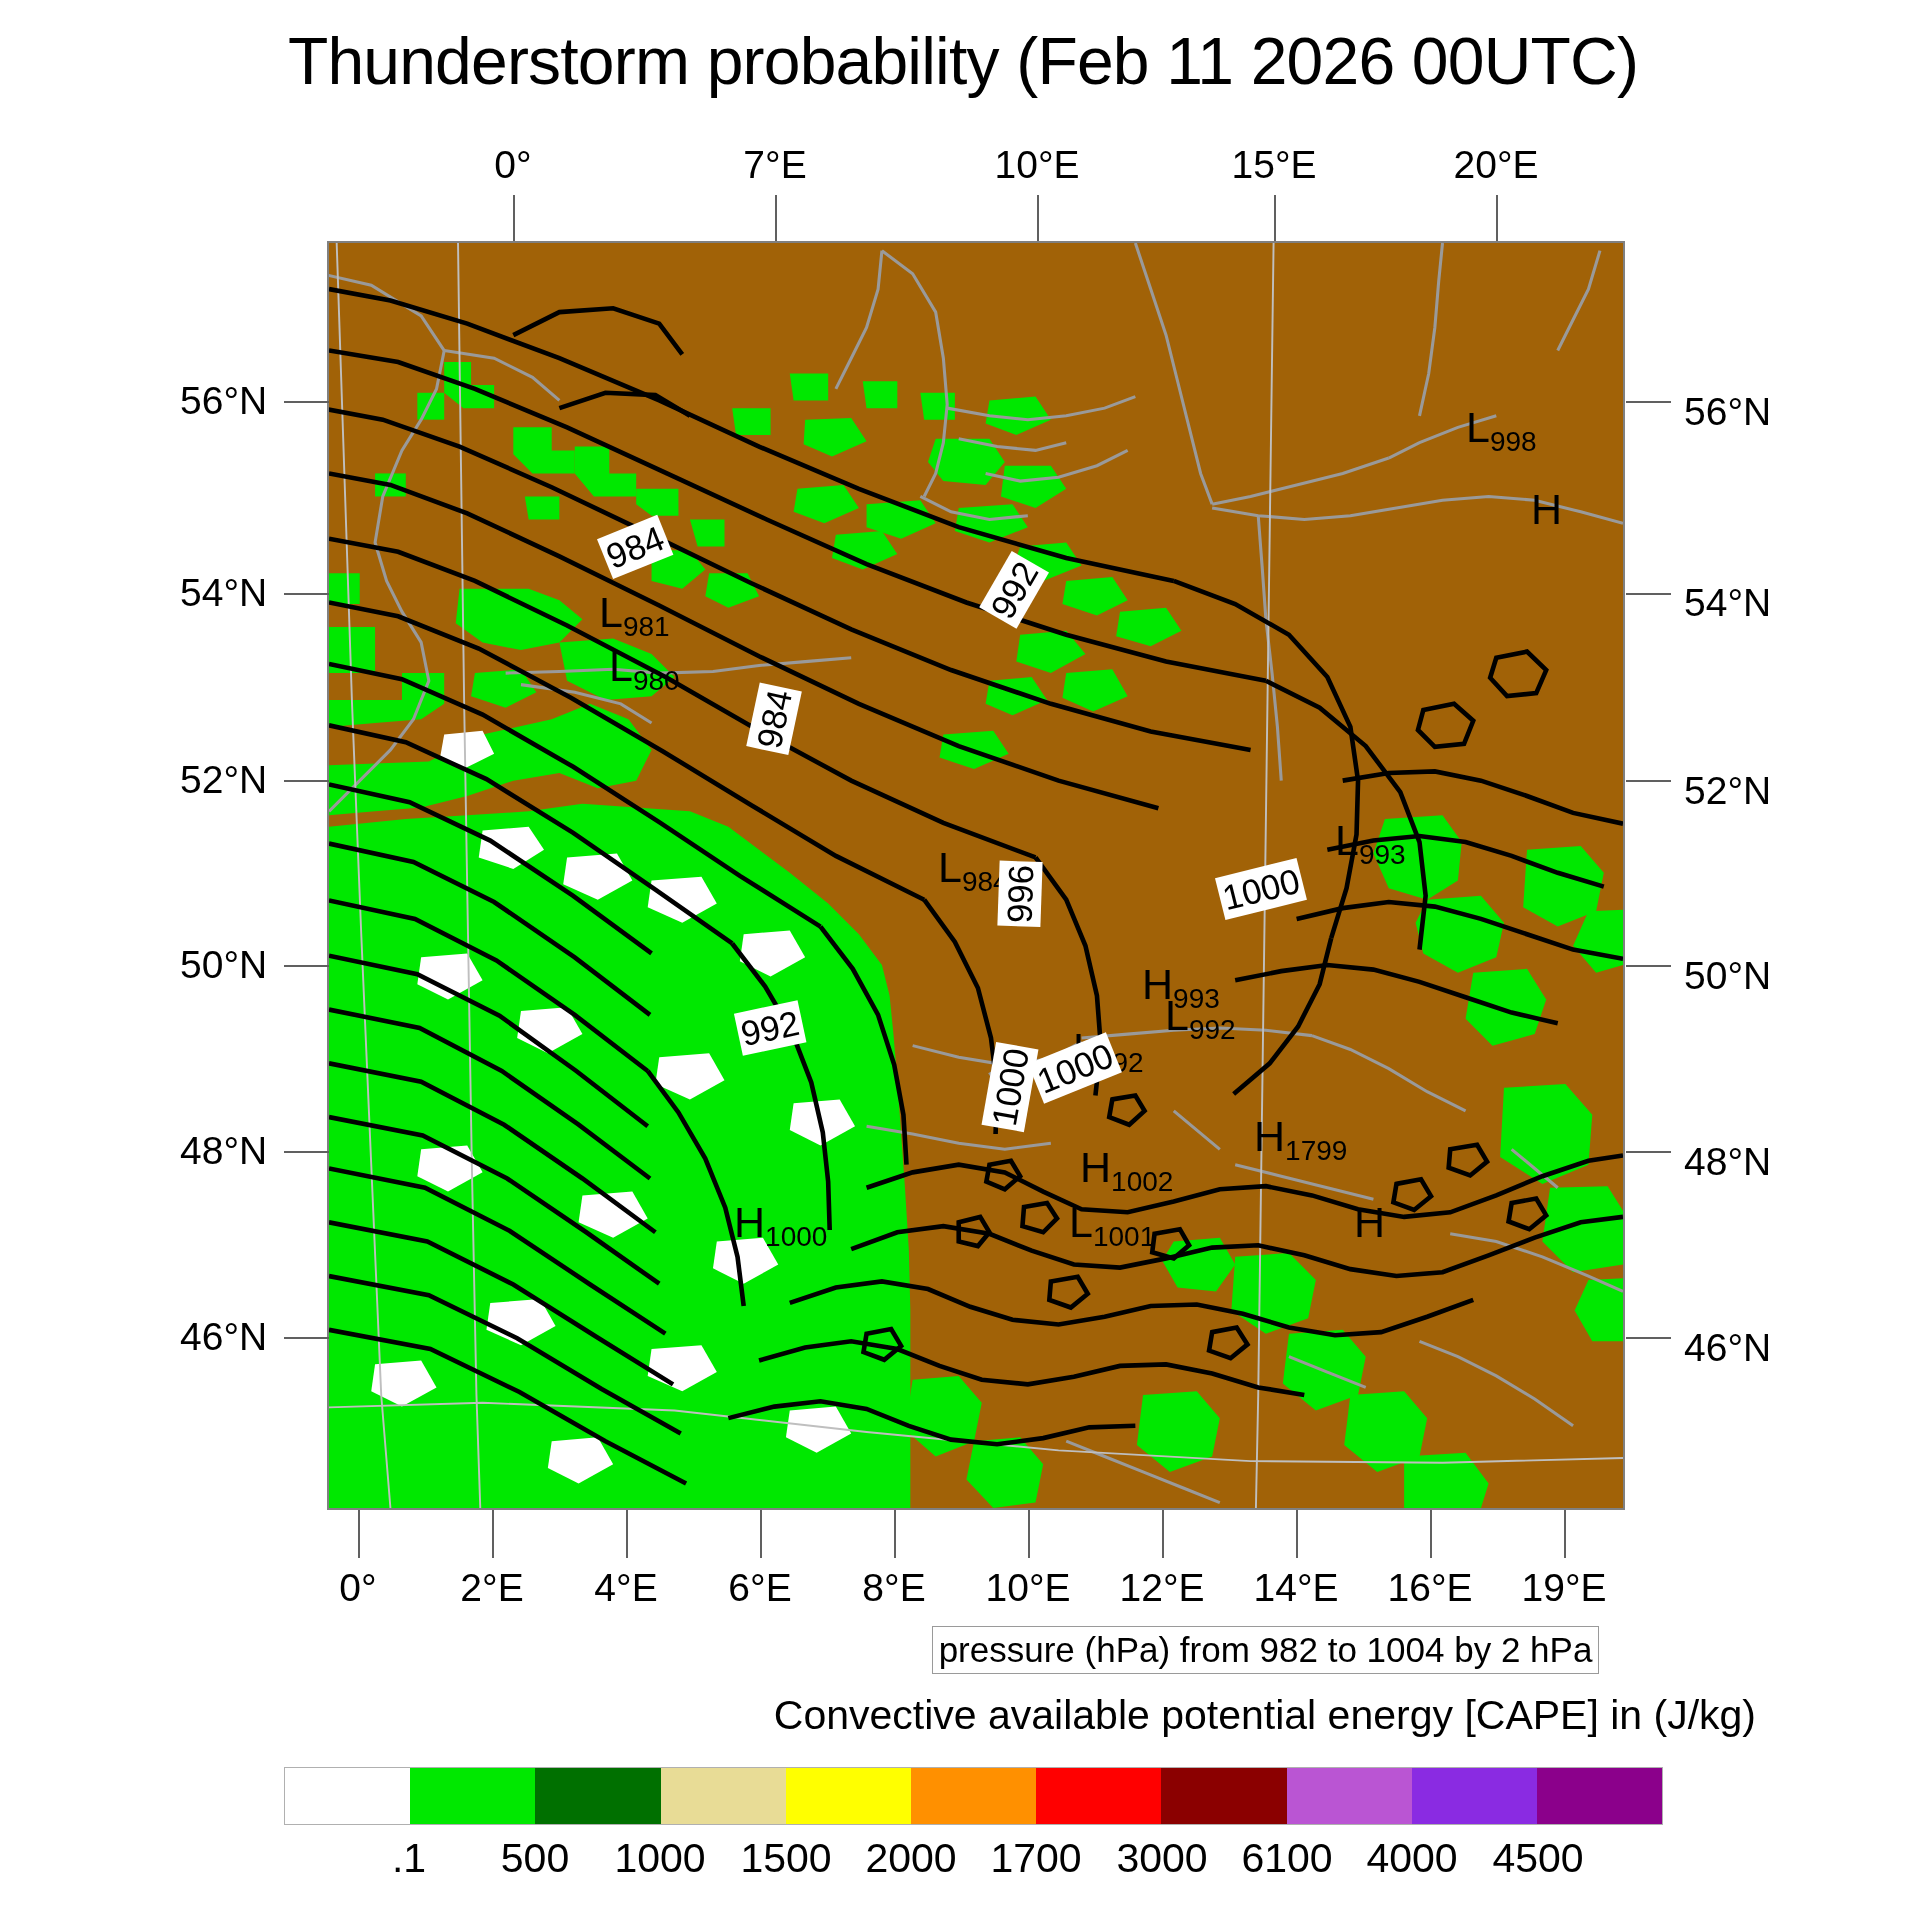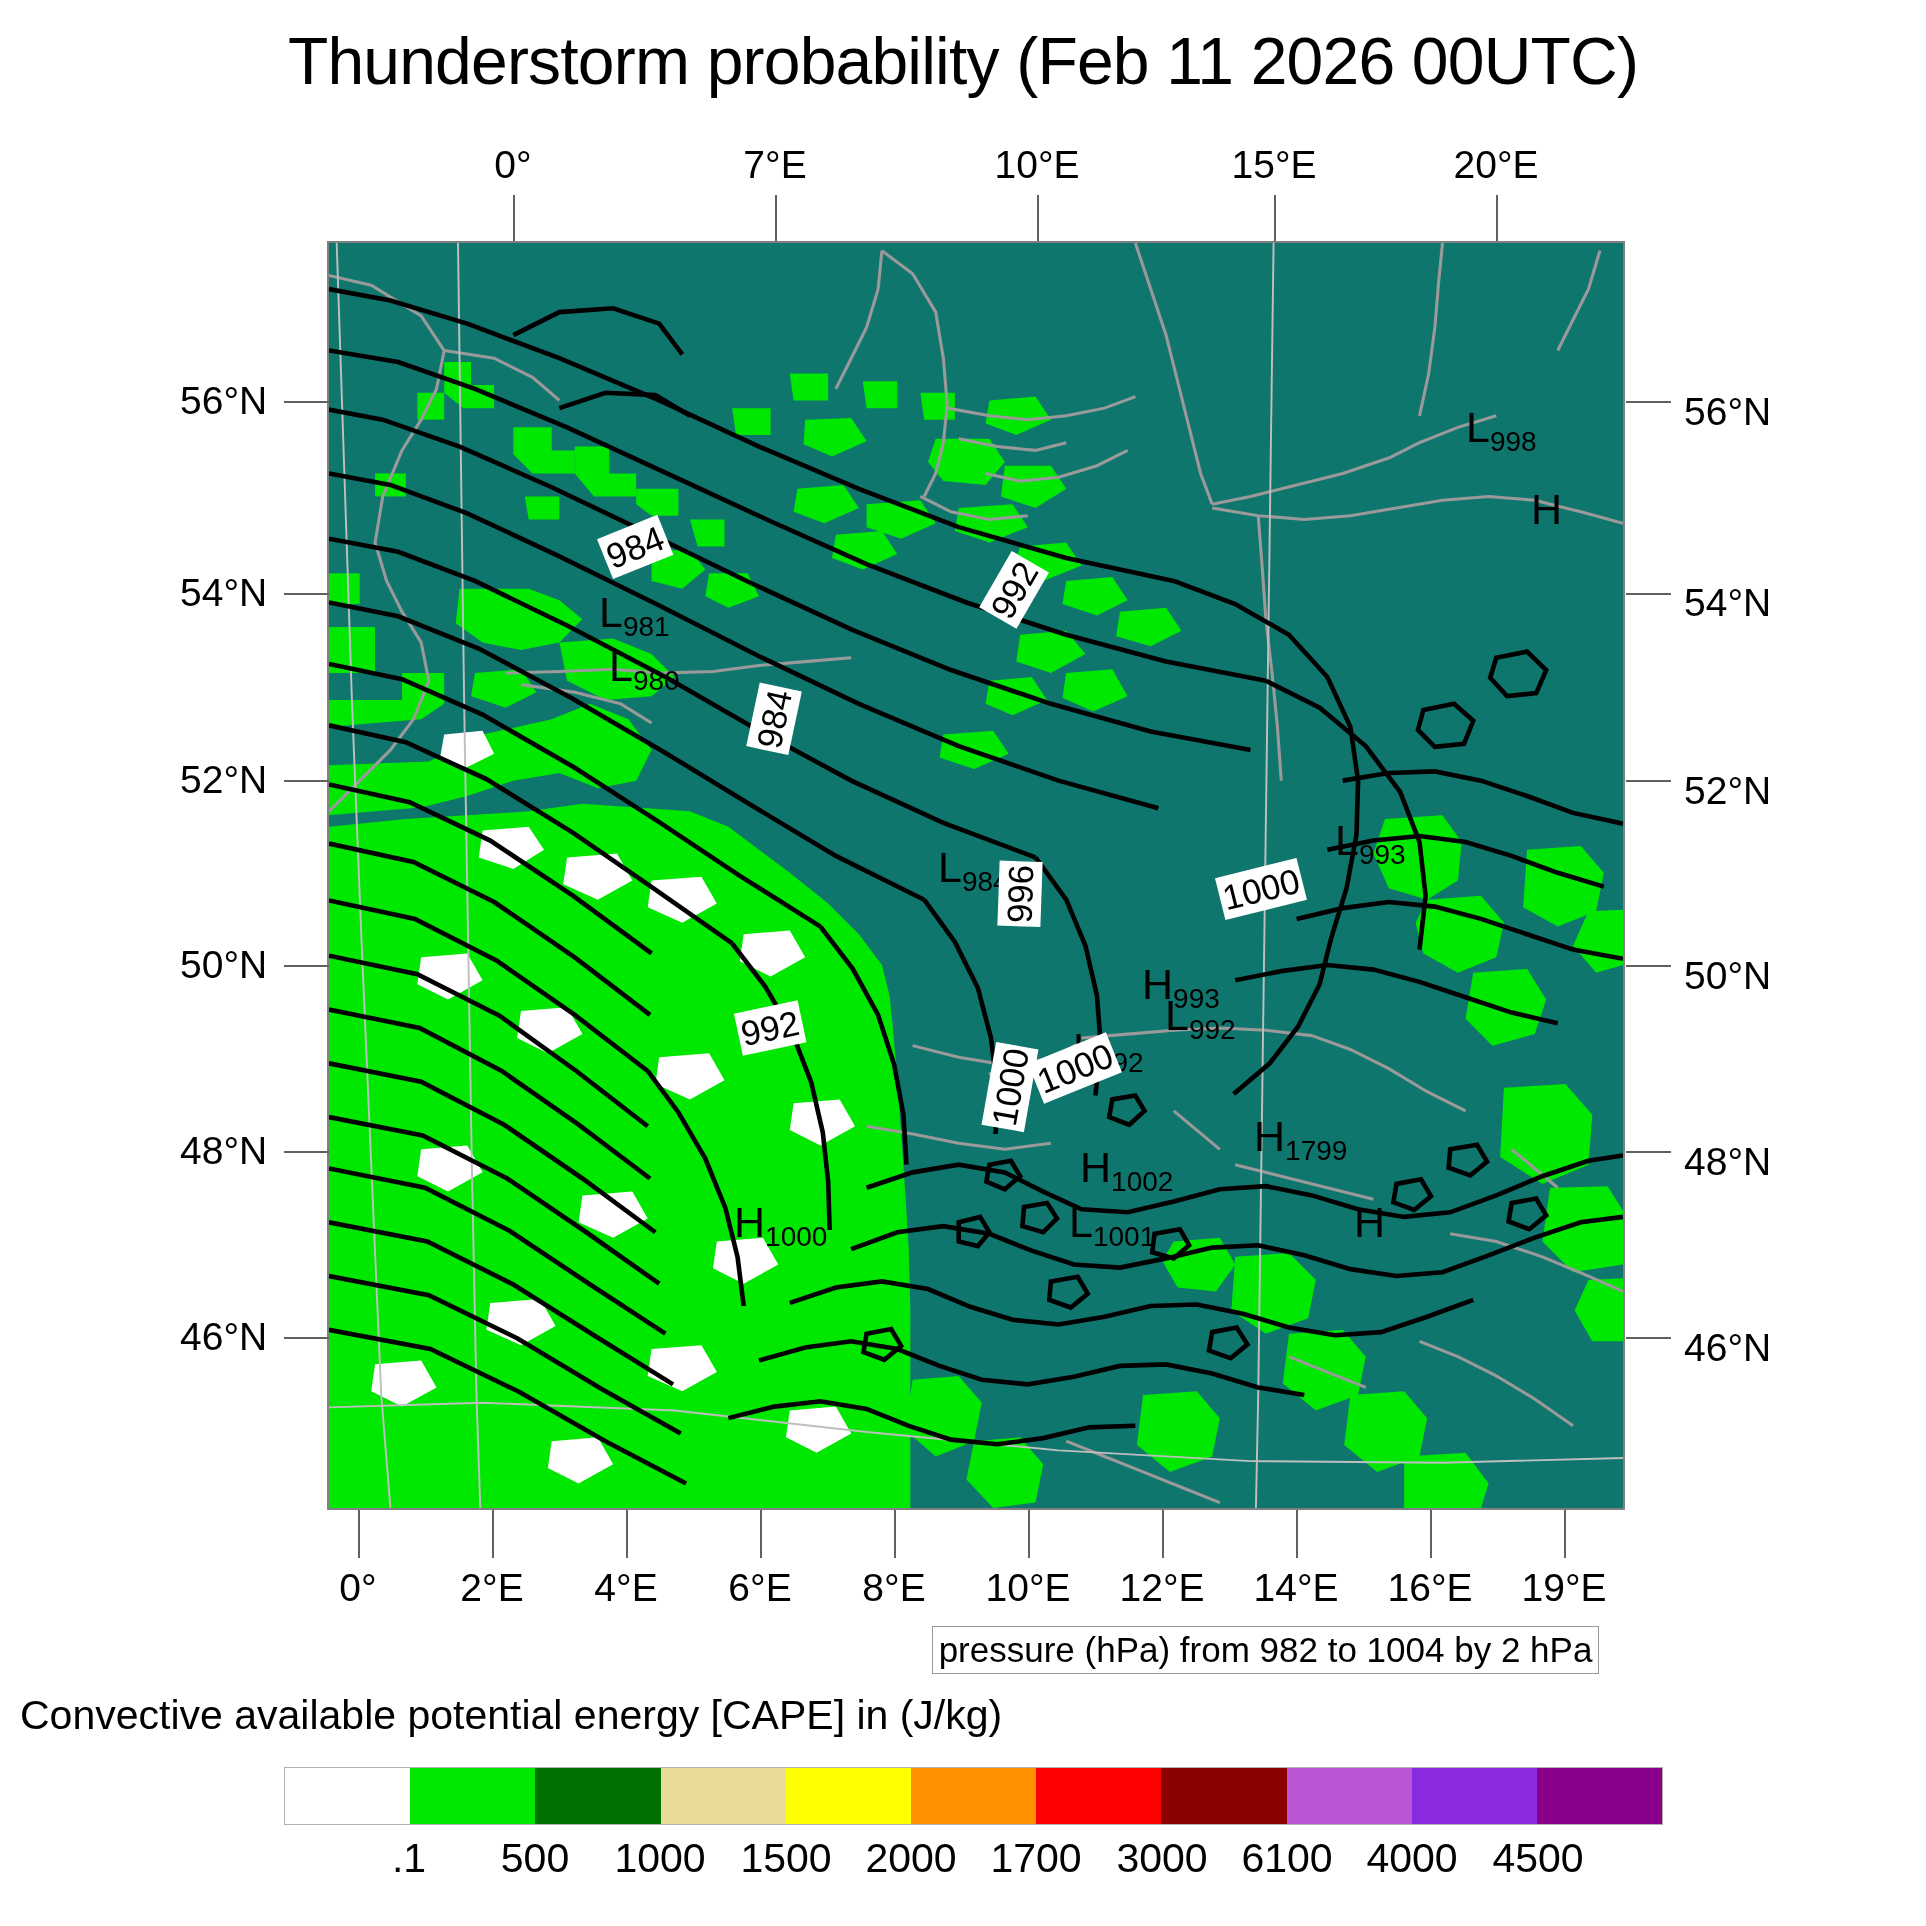--- a/index.html
+++ b/index.html
@@ -3,21 +3,21 @@
 <meta charset="utf-8">
 <style>
   html,body{margin:0;padding:0;background:#ffffff;}
   body{width:1926px;height:1926px;font-family:"Liberation Sans",sans-serif;color:#000;position:relative;overflow:hidden;}
 
   #title{position:absolute;left:0;top:23px;width:1926px;text-align:center;
          font-size:66px;font-weight:400;letter-spacing:-0.8px;}
 
   
   #mapframe{position:absolute;left:327px;top:241px;width:1298px;height:1269px;
-            border:2.3px solid #808080;box-sizing:border-box;background:#0f766e;overflow:hidden;}
+            border:2.3px solid #808080;box-sizing:border-box;background:#a16207;overflow:hidden;}
   #mapsvg{position:absolute;left:0;top:0;width:100%;height:100%;}
 
   
   .tl{position:absolute;font-size:39px;white-space:nowrap;}
   .tl.c{transform:translateX(-50%);}
   .tl.m{transform:translateY(-50%);}
   .tick{position:absolute;background:#606060;}
 
   
   .phl{position:absolute;white-space:nowrap;font-size:0;line-height:1;}
@@ -26,21 +26,21 @@
 
   
   .clab{position:absolute;background:#fff;font-size:35px;padding:1.5px 3.1px;white-space:nowrap;}
 
   
   #pnote{position:absolute;left:932px;top:1626px;width:667px;height:48px;
          border:1.5px solid #9a9a9a;background:#fff;box-sizing:border-box;
          font-size:35px;display:flex;align-items:center;justify-content:center;}
 
   
-  #cbtitle{position:absolute;left:0;top:1692px;width:1756px;text-align:left;font-size:41px;padding-left:20px;}
+  #cbtitle{position:absolute;left:0;top:1692px;width:1756px;text-align:right;font-size:41px;}
   #cbar{position:absolute;left:284px;top:1767px;width:1379px;height:58px;
         display:flex;border:1.5px solid #b0b0b0;box-sizing:border-box;}
   #cbar div{flex:1 1 0;height:100%;}
   #cblabels{position:absolute;left:284px;top:1835px;width:1379px;height:46px;}
   #cblabels span{position:absolute;font-size:41px;transform:translateX(-50%);}
 </style>
 </head>
 <body>
 
 <div id="title">Thunderstorm probability (Feb 11 2026 00UTC)</div>

